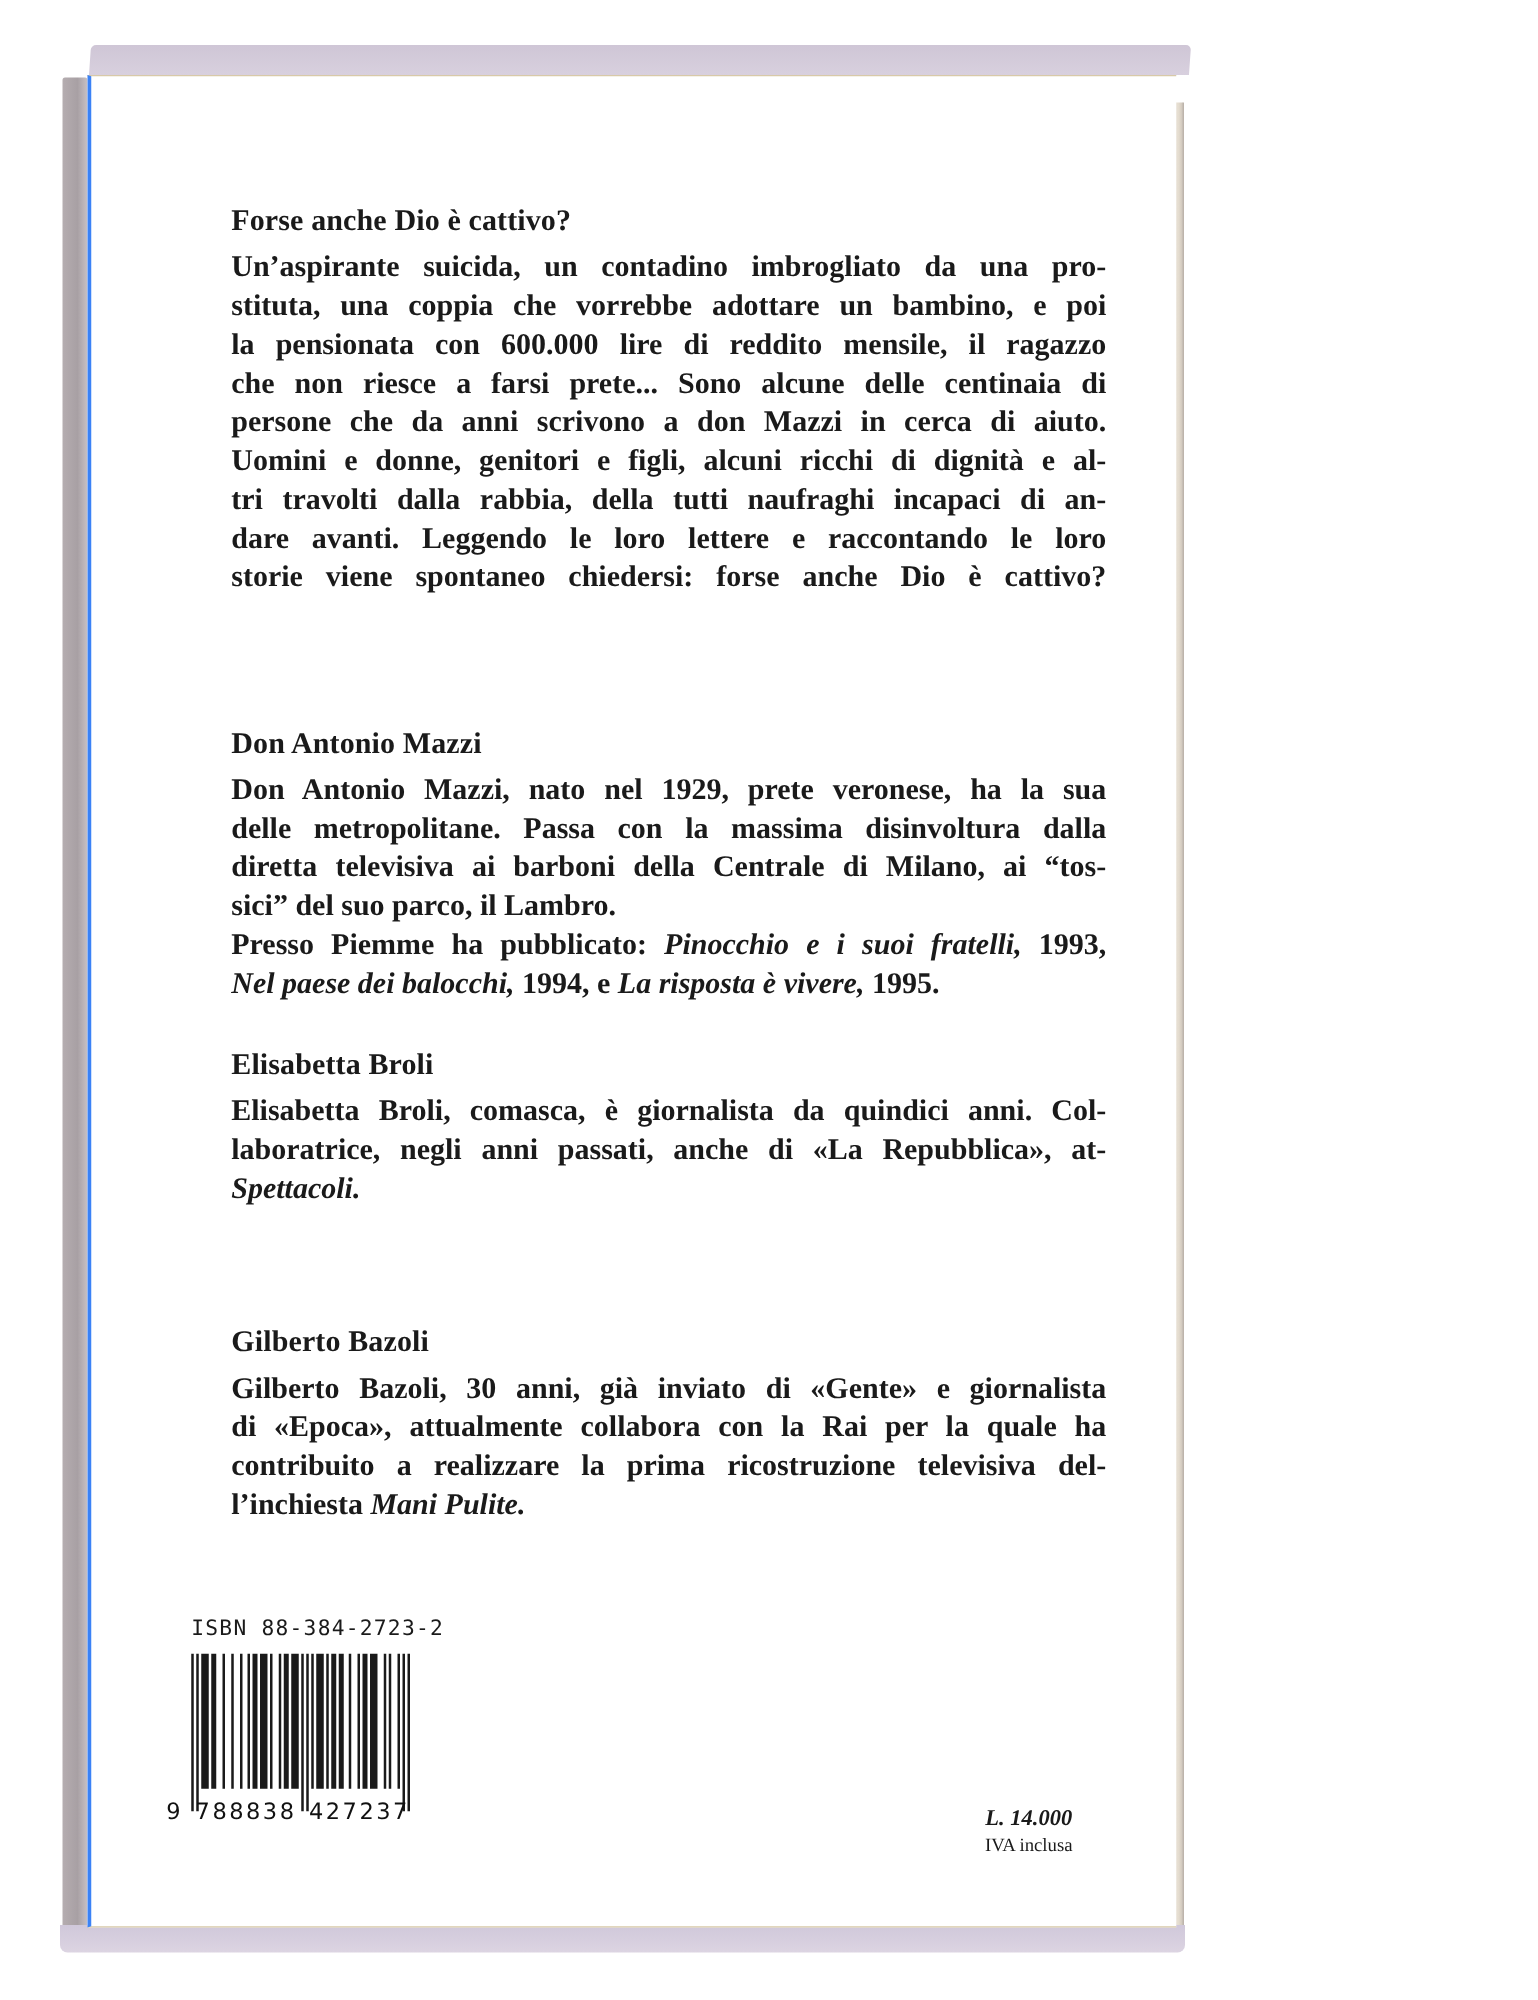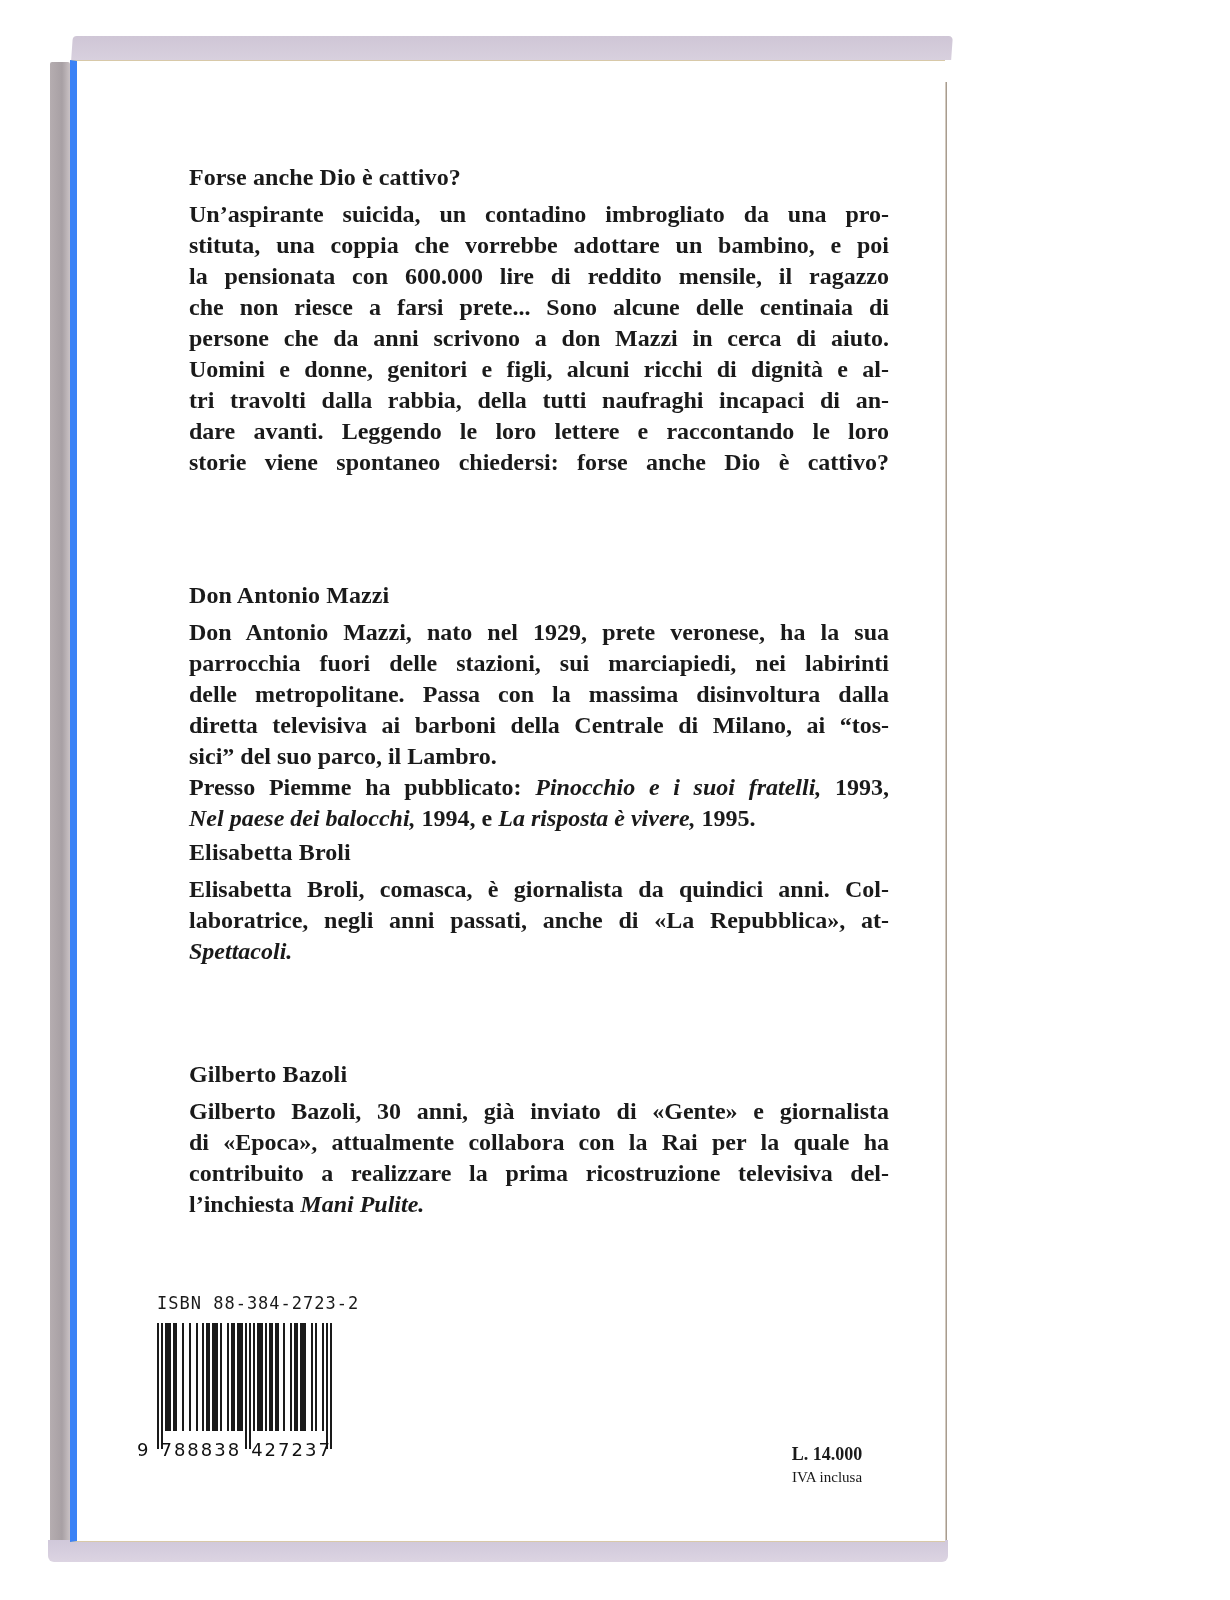--- a/index.html
+++ b/index.html
@@ -43,21 +43,21 @@
       left: 936px; top: 82px;
       width: 10px; height: 1460px;
       background: linear-gradient(to right, #f1ebe2, #e4dccf 70%, #cfc6bb);
       border-right: 1px solid #a89c90;
     }
     .page {
       position: absolute;
       left: 70px; top: 60px;
       width: 868px; height: 1480px;
       background: #ffffff;
-      border-left: 7px solid #3b82f6;
+      border-left: 3px solid #3b82f6;
       border-top: 1px solid #d8c9a8;
       border-bottom: 1px solid #d8c9a8;
     }
 
     
     .block {
       position: absolute;
       left: 112px;
       width: 700px;
     }
@@ -123,20 +123,21 @@
     .barcode-digits .grp2 { margin-left: 10px; }
 
     
     .price {
       position: absolute;
       left: 690px; top: 1383px;
       width: 120px;
       text-align: center;
       font-size: 18px;
       font-weight: bold;
+      font-style: italic;
     }
     .vat {
       position: absolute;
       left: 690px; top: 1408px;
       width: 120px;
       text-align: center;
       font-size: 15px;
     }
   </style>
 </head>
@@ -161,21 +162,20 @@
       <span class="line">tri travolti dalla rabbia, della tutti naufraghi incapaci di an-</span>
       <span class="line">dare avanti. Leggendo le loro lettere e raccontando le loro</span>
       <span class="line">storie viene spontaneo chiedersi: forse anche Dio è cattivo?</span>
     </p>
   </section>
 
   <section class="block" id="author-mazzi">
     <h3 class="heading">Don Antonio Mazzi</h3>
     <p class="para">
       <span class="line">Don Antonio Mazzi, nato nel 1929, prete veronese, ha la sua</span>
-      <span class="line">parrocchia fuori delle stazioni, sui marciapiedi, nei labirinti</span>
       <span class="line">delle metropolitane. Passa con la massima disinvoltura dalla</span>
       <span class="line">diretta televisiva ai barboni della Centrale di Milano, ai “tos-</span>
       <span class="line last">sici” del suo parco, il Lambro.</span>
       <span class="line"><span>Presso Piemme ha pubblicato: </span><span class="it">Pinocchio e i suoi fratelli,</span><span> 1993,</span></span>
       <span class="line last"><span class="it">Nel paese dei balocchi,</span><span> 1994, e </span><span class="it">La risposta è vivere,</span><span> 1995.</span></span>
     </p>
   </section>
 
   <section class="block" id="author-broli">
     <h3 class="heading">Elisabetta Broli</h3>

